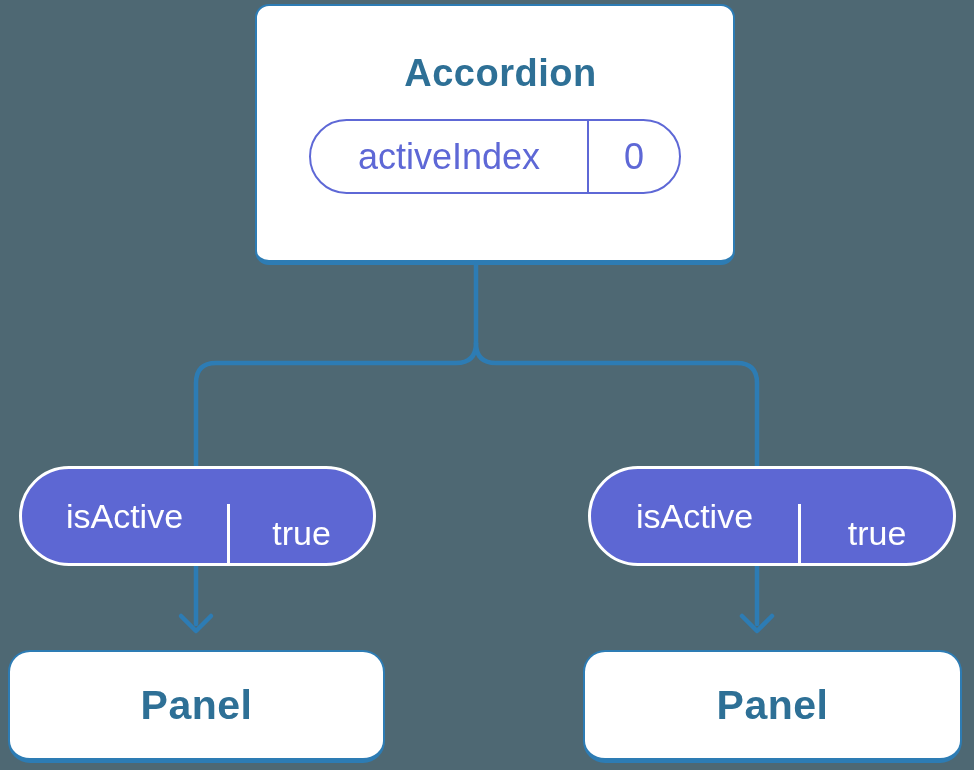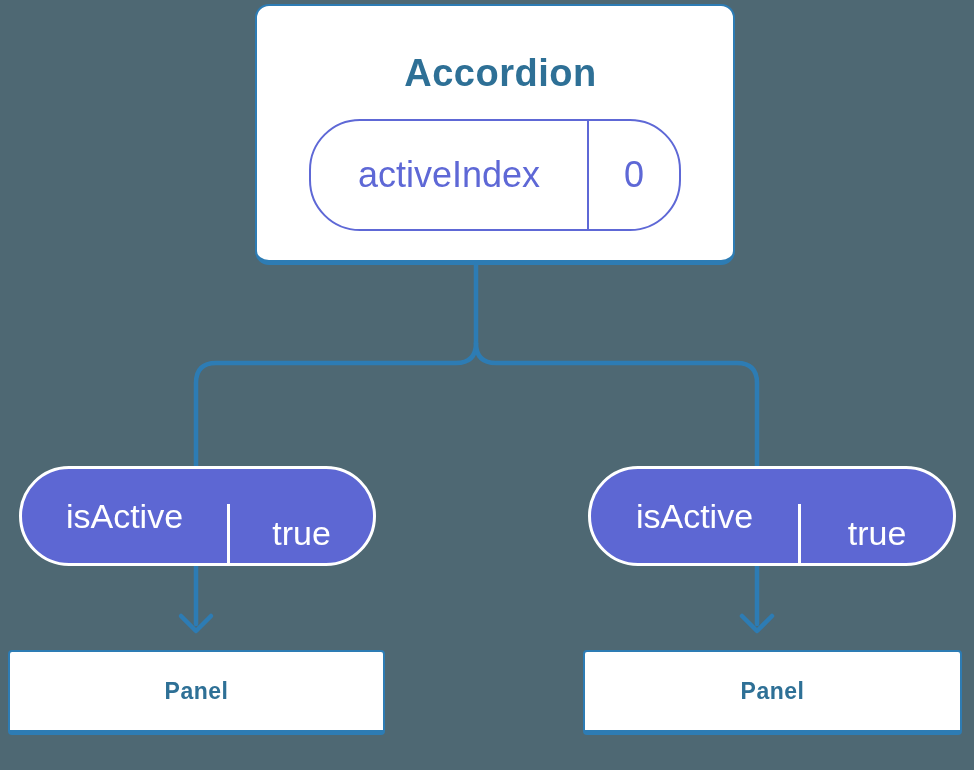--- a/index.html
+++ b/index.html
@@ -53,21 +53,21 @@
     letter-spacing: 0.5px;
     color: #2E7096;
   }
   
   .state-pill {
     position: absolute;
     left: 50%;
     transform: translateX(-50%);
     top: 113px;
     width: 372px;
-    height: 112px;
+    height: 75px;
     background: #FFFFFF;
     border: 2px solid #5E68D6;
     border-radius: 51px;
     box-sizing: border-box;
     display: flex;
     align-items: stretch;
     overflow: hidden;
     color: #5E68D6;
     font-size: 36px;
     font-weight: 400;
@@ -116,26 +116,26 @@
     align-items: center;
     justify-content: center;
     margin-top: 35px;
   }
   #prop-pill-left  .seg-value { width: 143px; }
   #prop-pill-right .seg-value { width: 152px; }
   
   .panel {
     position: absolute;
     top: 650px;
-    height: 85px;
-    border-radius: 4px;
+    height: 113px;
+    border-radius: 22px;
     display: flex;
     align-items: center;
     justify-content: center;
-    font-size: 23px;
+    font-size: 41px;
     font-weight: 600;
     letter-spacing: 0.5px;
     color: #2E7096;
   }
   #panel-left  { left: 8px;   width: 377px; }
   #panel-right { left: 583px; width: 379px; }
 </style>
 </head>
 <body>
 

